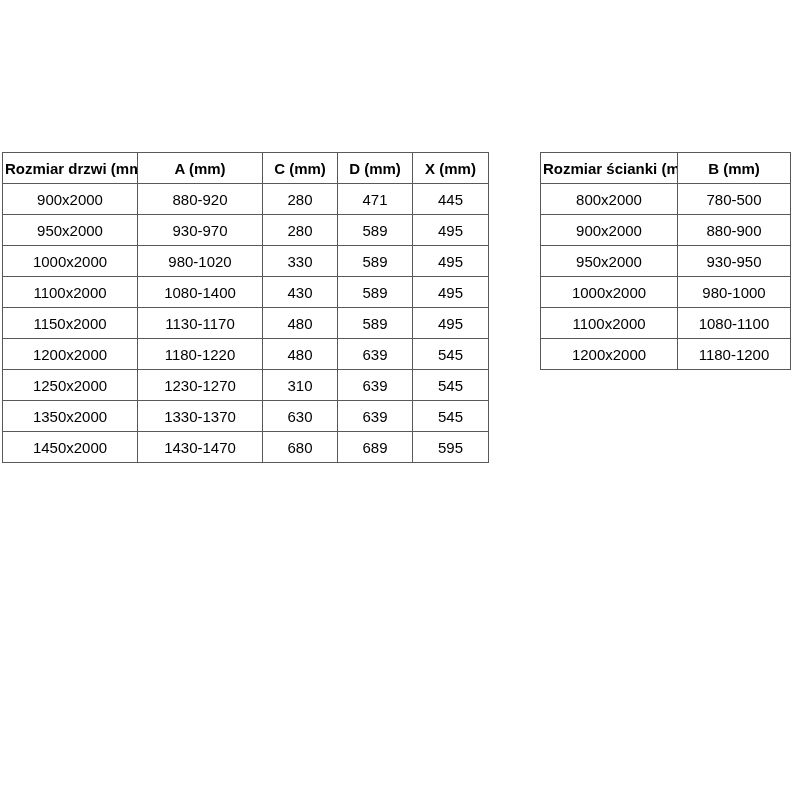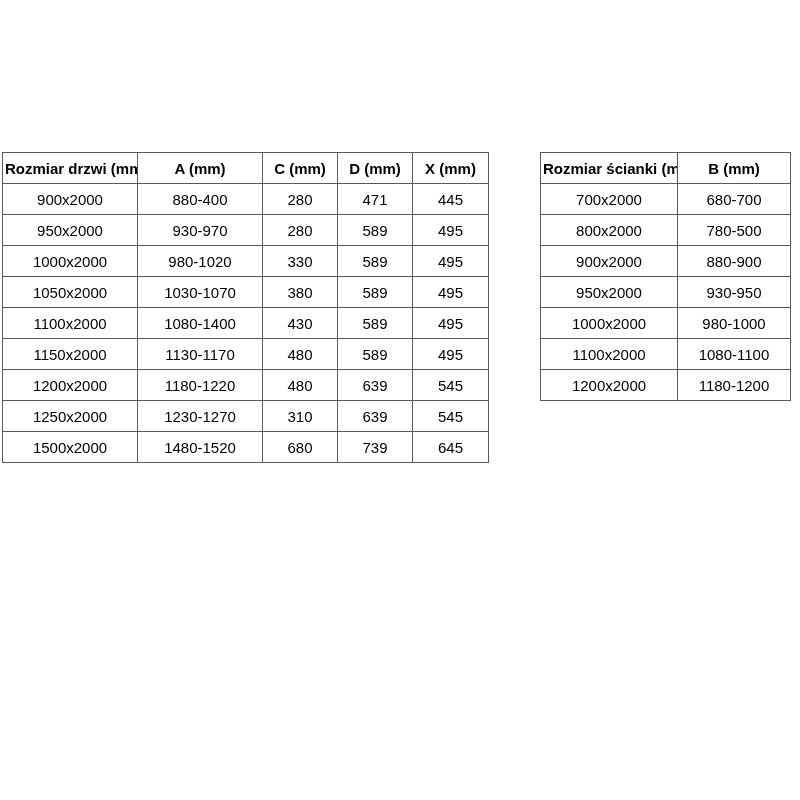--- a/index.html
+++ b/index.html
@@ -60,43 +60,36 @@
         <th>Rozmiar drzwi (mm)</th>
         <th>A (mm)</th>
         <th>C (mm)</th>
         <th>D (mm)</th>
         <th>X (mm)</th>
       </tr>
     </thead>
   <tbody>
       <tr>
         <td>900x2000</td>
-        <td>880-400</td>
+        <td>880-920</td>
         <td>280</td>
         <td>471</td>
         <td>445</td>
       </tr>
       <tr>
         <td>950x2000</td>
         <td>930-970</td>
         <td>280</td>
         <td>589</td>
         <td>495</td>
       </tr>
       <tr>
         <td>1000x2000</td>
         <td>980-1020</td>
         <td>330</td>
-        <td>589</td>
-        <td>495</td>
-      </tr>
-      <tr>
-        <td>1050x2000</td>
-        <td>1030-1070</td>
-        <td>380</td>
         <td>589</td>
         <td>495</td>
       </tr>
       <tr>
         <td>1100x2000</td>
         <td>1080-1400</td>
         <td>430</td>
         <td>589</td>
         <td>495</td>
       </tr>
@@ -115,45 +108,48 @@
         <td>545</td>
       </tr>
       <tr>
         <td>1250x2000</td>
         <td>1230-1270</td>
         <td>310</td>
         <td>639</td>
         <td>545</td>
       </tr>
       <tr>
-        <td>1500x2000</td>
-        <td>1480-1520</td>
+        <td>1350x2000</td>
+        <td>1330-1370</td>
+        <td>630</td>
+        <td>639</td>
+        <td>545</td>
+      </tr>
+      <tr>
+        <td>1450x2000</td>
+        <td>1430-1470</td>
         <td>680</td>
-        <td>739</td>
-        <td>645</td>
+        <td>689</td>
+        <td>595</td>
       </tr>
     </tbody>
 </table>
 
 <table id="wall-table" class="dim-table">
   <colgroup>
     <col style="width:137px">
     <col style="width:113px">
   </colgroup>
   <thead>
       <tr>
         <th>Rozmiar ścianki (mm)</th>
         <th>B (mm)</th>
       </tr>
     </thead>
   <tbody>
-      <tr>
-        <td>700x2000</td>
-        <td>680-700</td>
-      </tr>
       <tr>
         <td>800x2000</td>
         <td>780-500</td>
       </tr>
       <tr>
         <td>900x2000</td>
         <td>880-900</td>
       </tr>
       <tr>
         <td>950x2000</td>

